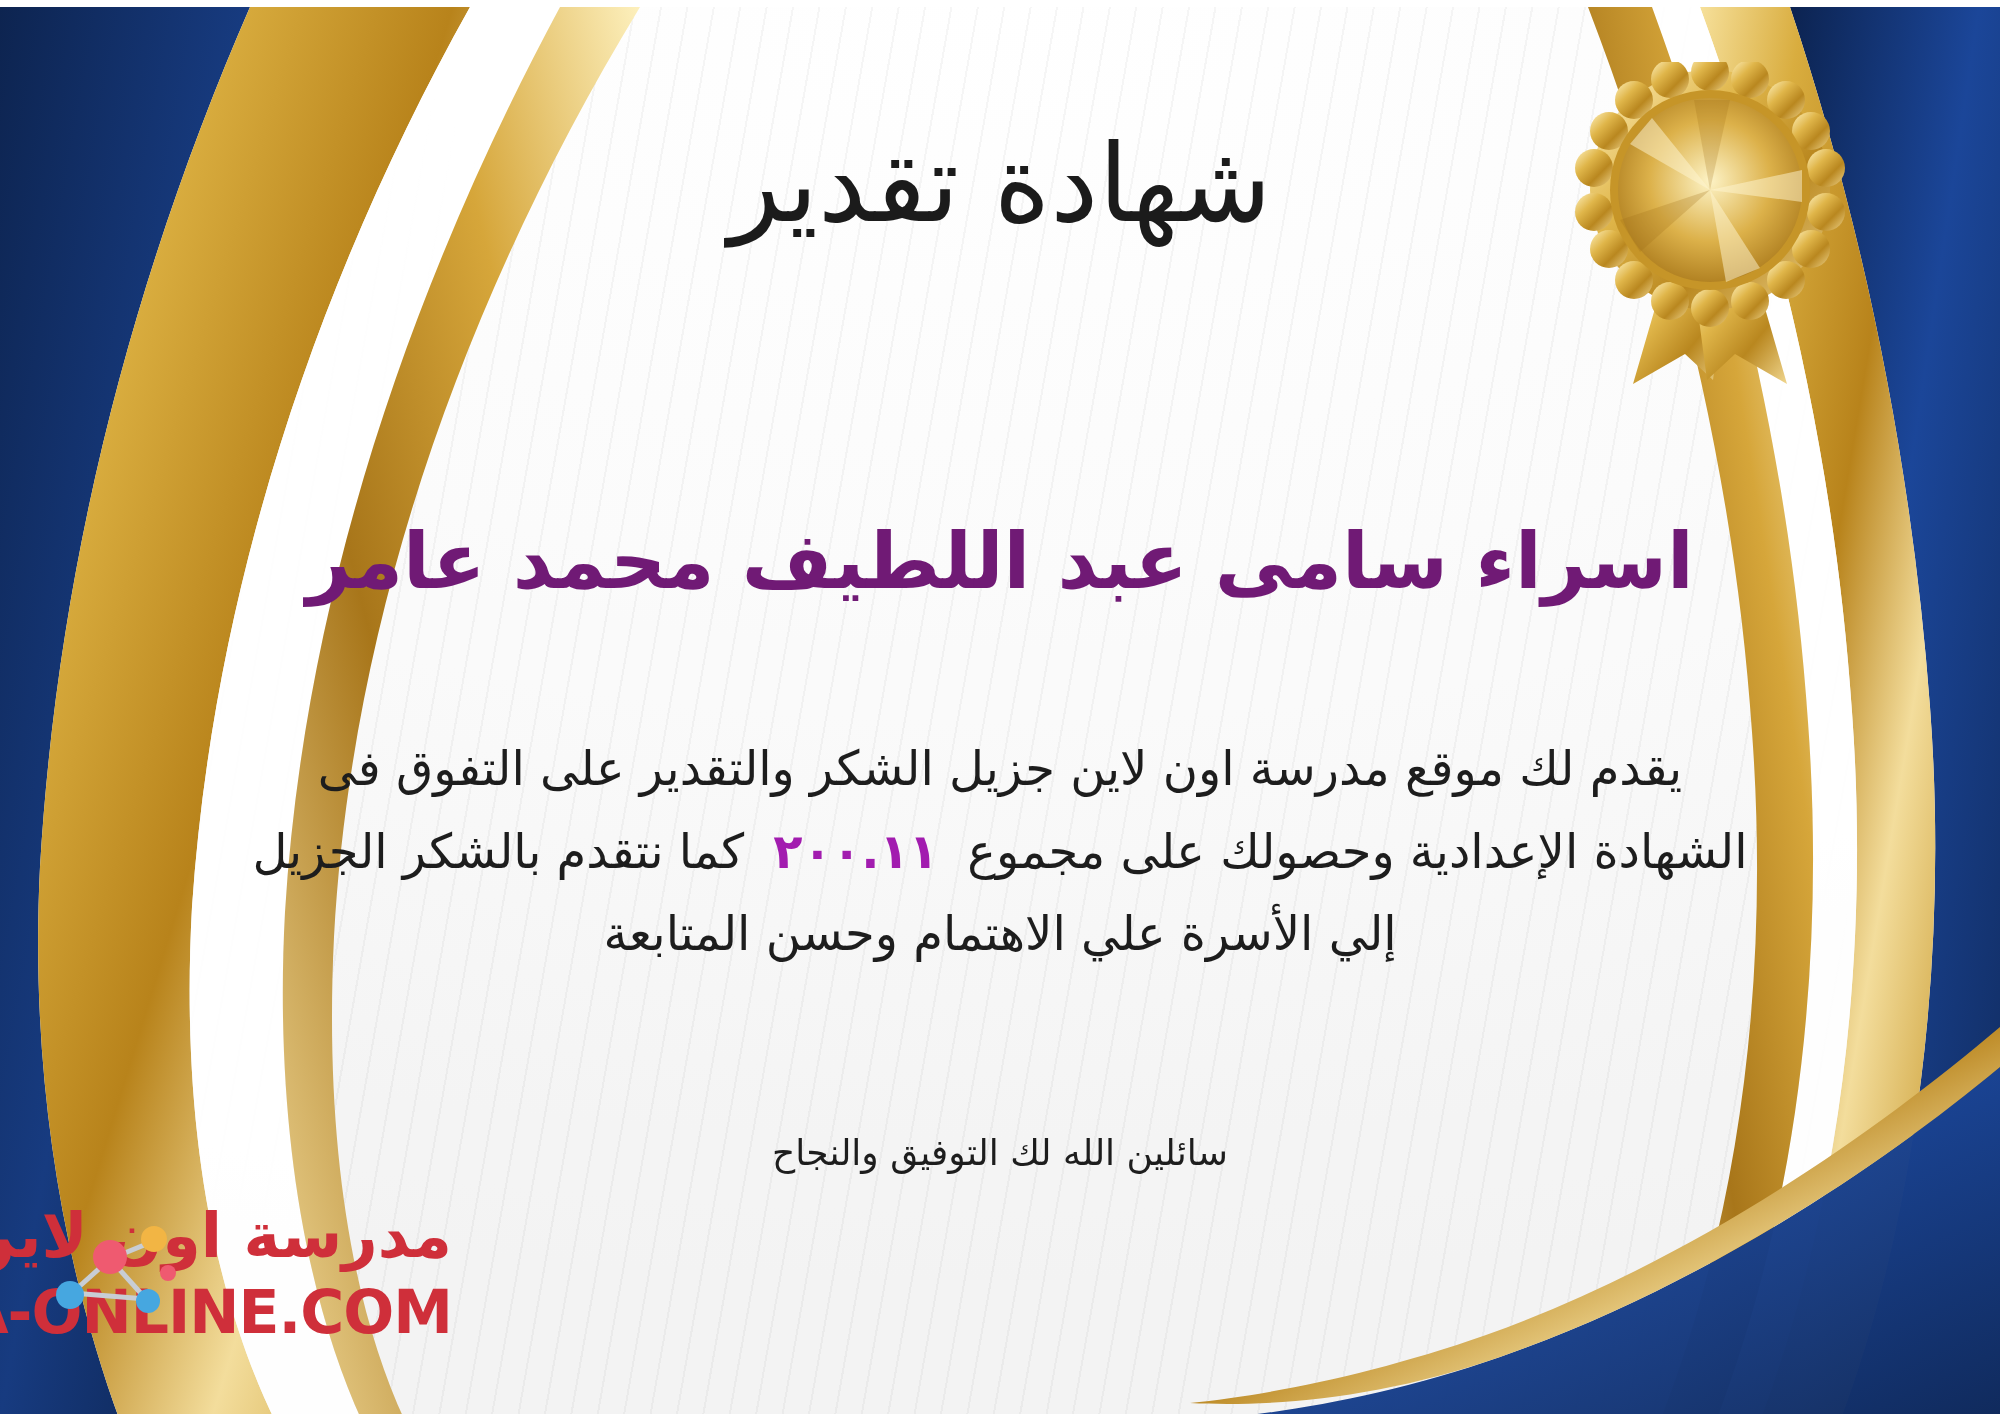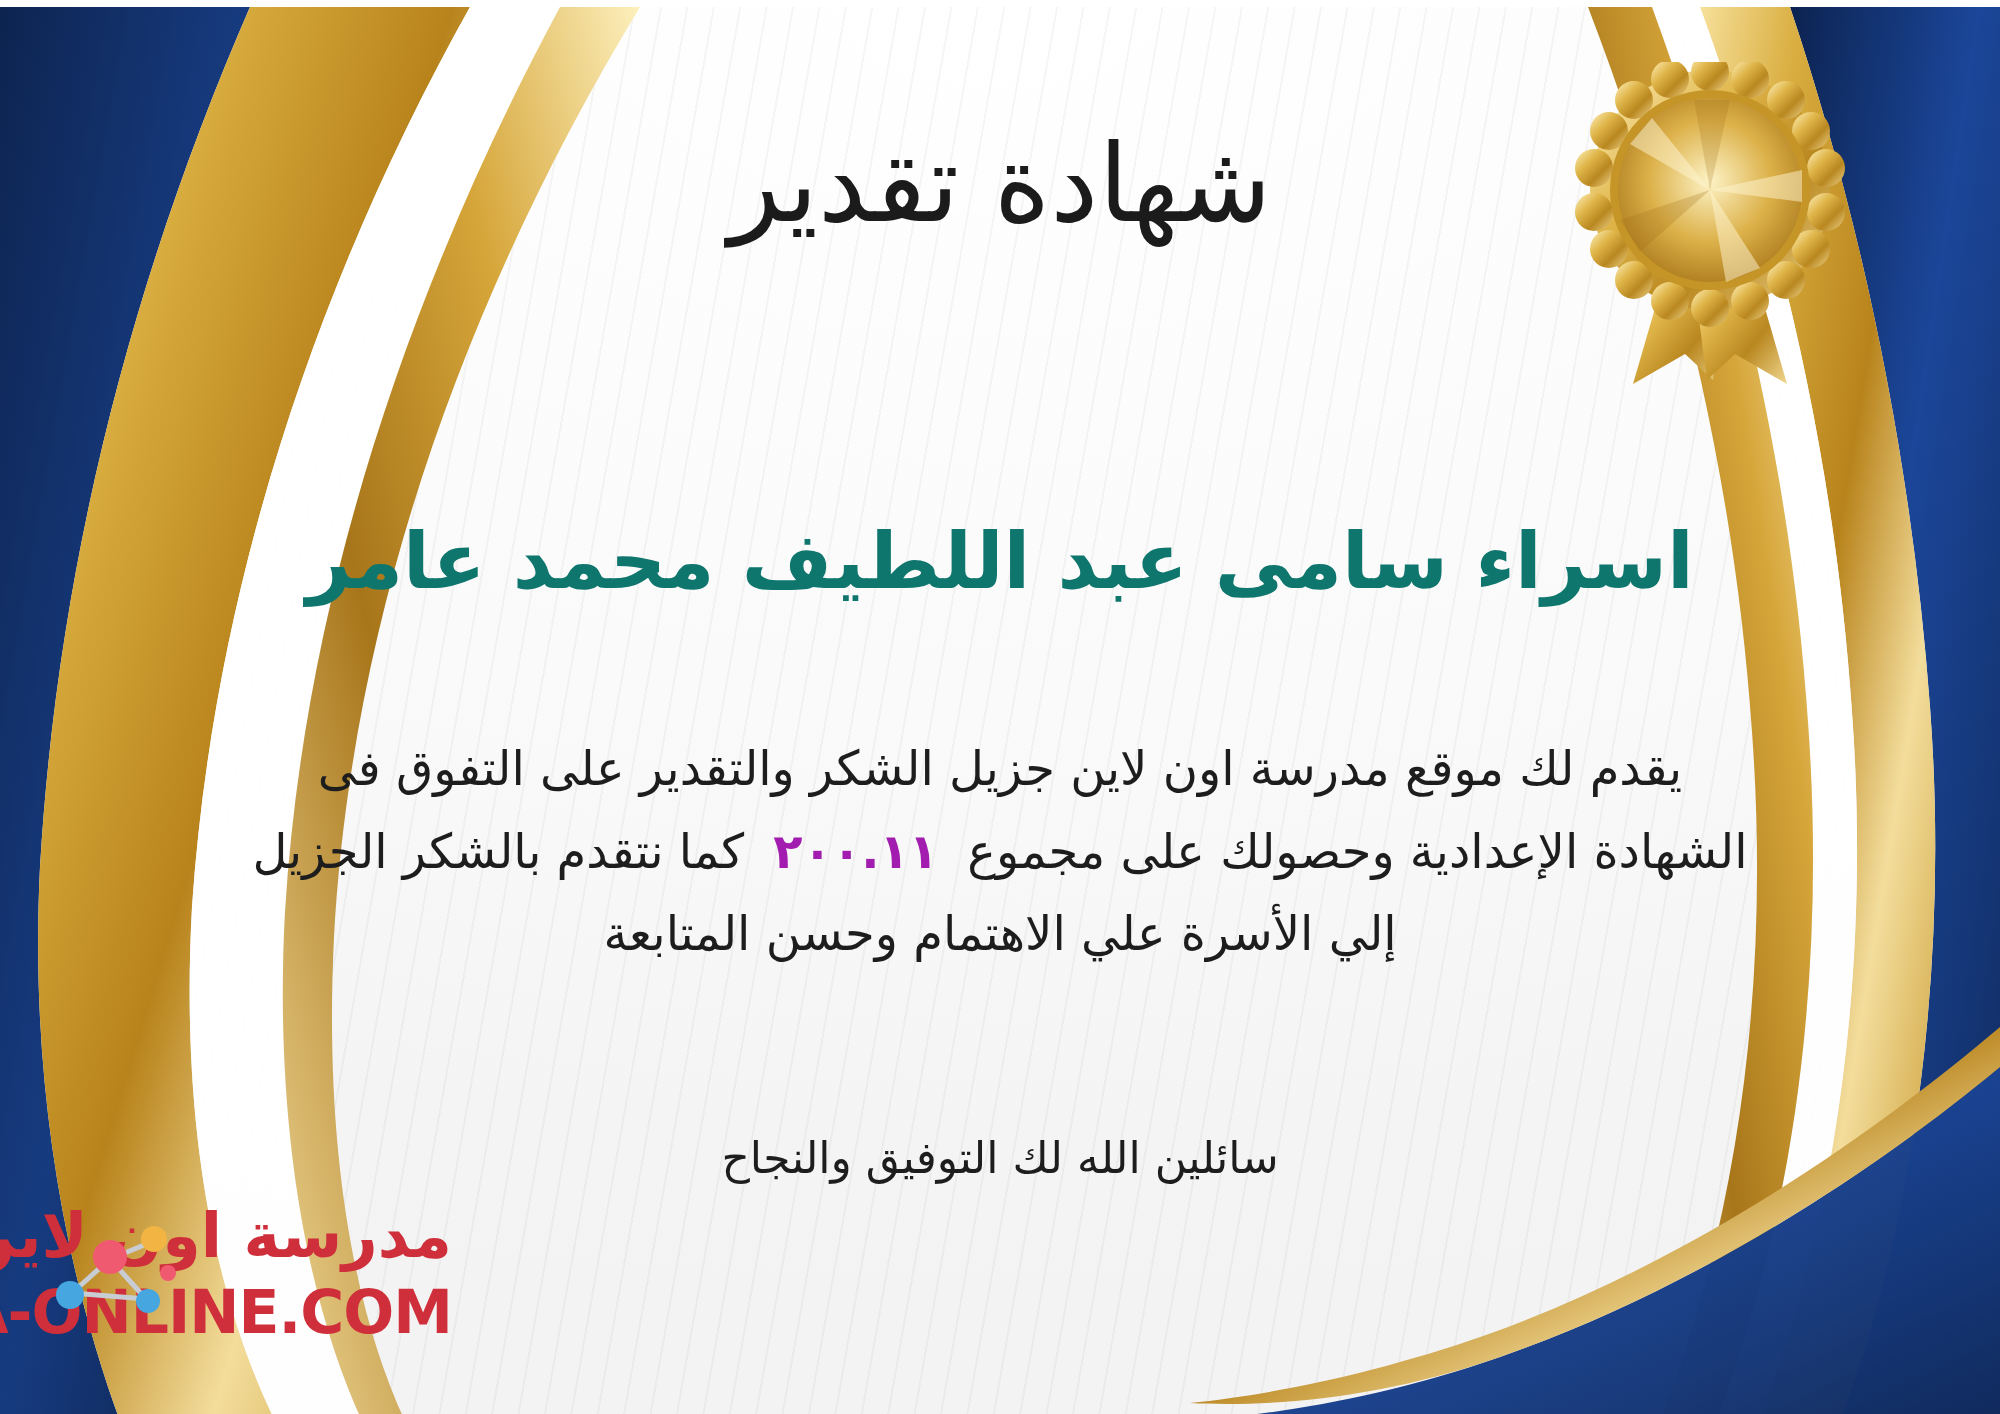--- a/index.html
+++ b/index.html
@@ -71,21 +71,21 @@
 
   
   .recipient {
     position: absolute;
     top: 510px;
     left: 0;
     right: 0;
     text-align: center;
     font-size: 78px;
     font-weight: 700;
-    color: #0f766e;
+    color: #701a75;
     line-height: 1.15;
   }
 
   
   .body-text {
     position: absolute;
     top: 720px;
     left: 250px;
     right: 250px;
     text-align: center;
@@ -98,21 +98,21 @@
     padding: 0 14px;
     color: #a21caf;
     font-weight: 700;
   }
   .closing {
     position: absolute;
     top: 1125px;
     left: 0;
     right: 0;
     text-align: center;
-    font-size: 44px;
+    font-size: 36px;
     color: #1d1d1d;
   }
 
   
   .logo {
     position: absolute;
     left: 42px;
     bottom: 42px;
     width: 560px;
     height: 190px;

